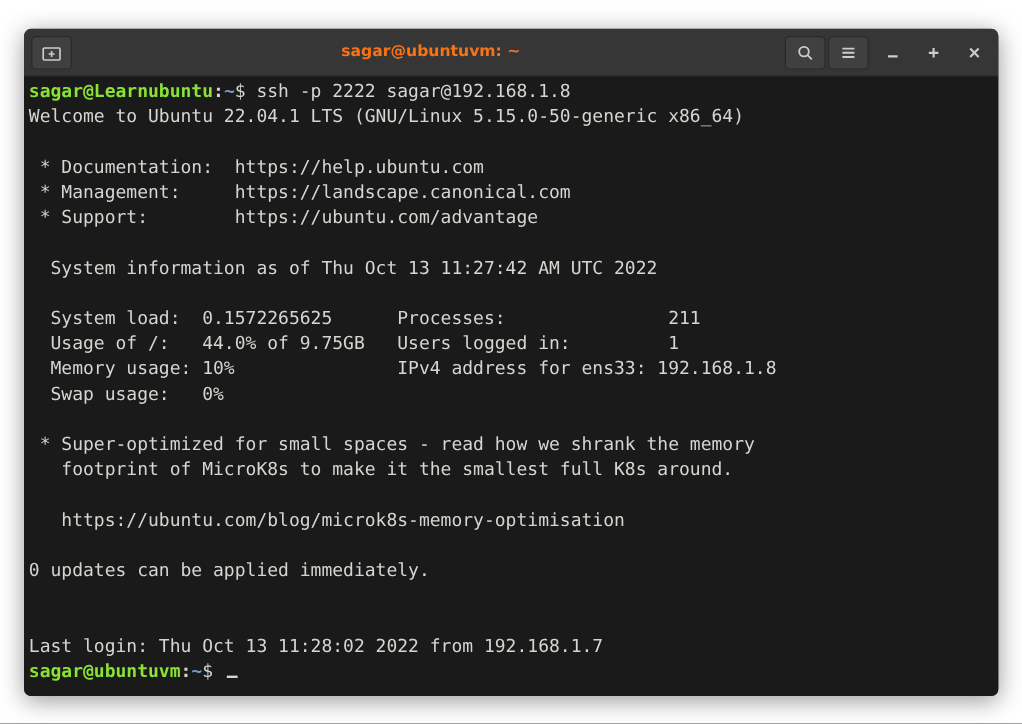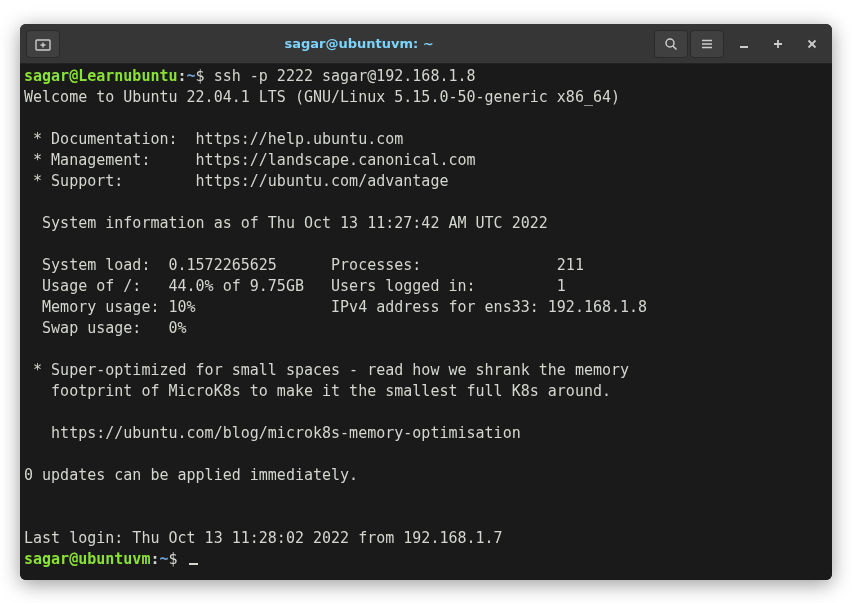--- a/index.html
+++ b/index.html
@@ -40,21 +40,21 @@
     justify-content: center;
     color: #ccc;
     background: #404040;
     border: 1px solid #2a2a2a;
     border-radius: 4px;
     margin-right: 4px;
   }
   .titlebar-center {
     flex: 1;
     text-align: center;
-    color: #7dd3fc;
+    color: #f97316;
     font-size: 13px;
     font-weight: bold;
     font-family: "DejaVu Sans", sans-serif;
   }
   .titlebar-right { display: flex; align-items: center; gap: 2px; }
   .iconbtn {
     width: 34px;
     height: 28px;
     display: flex;
     align-items: center;

